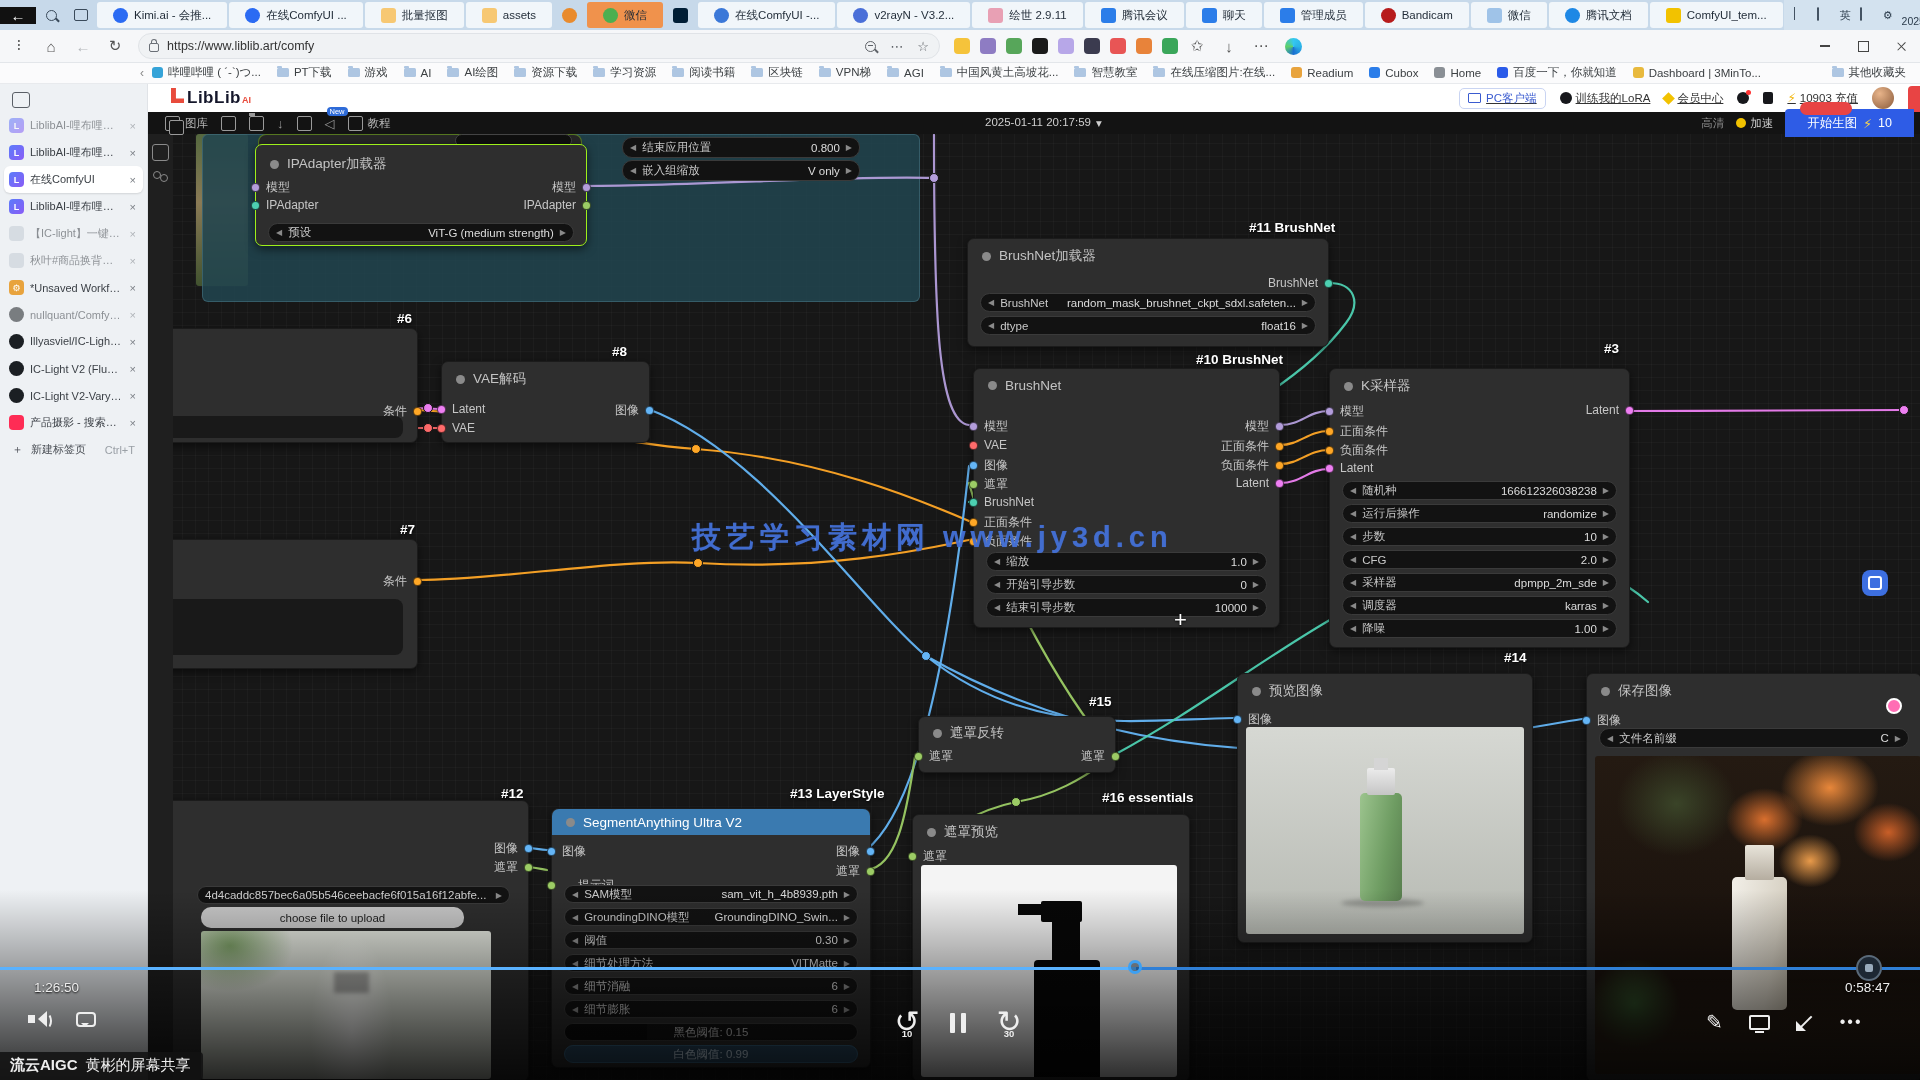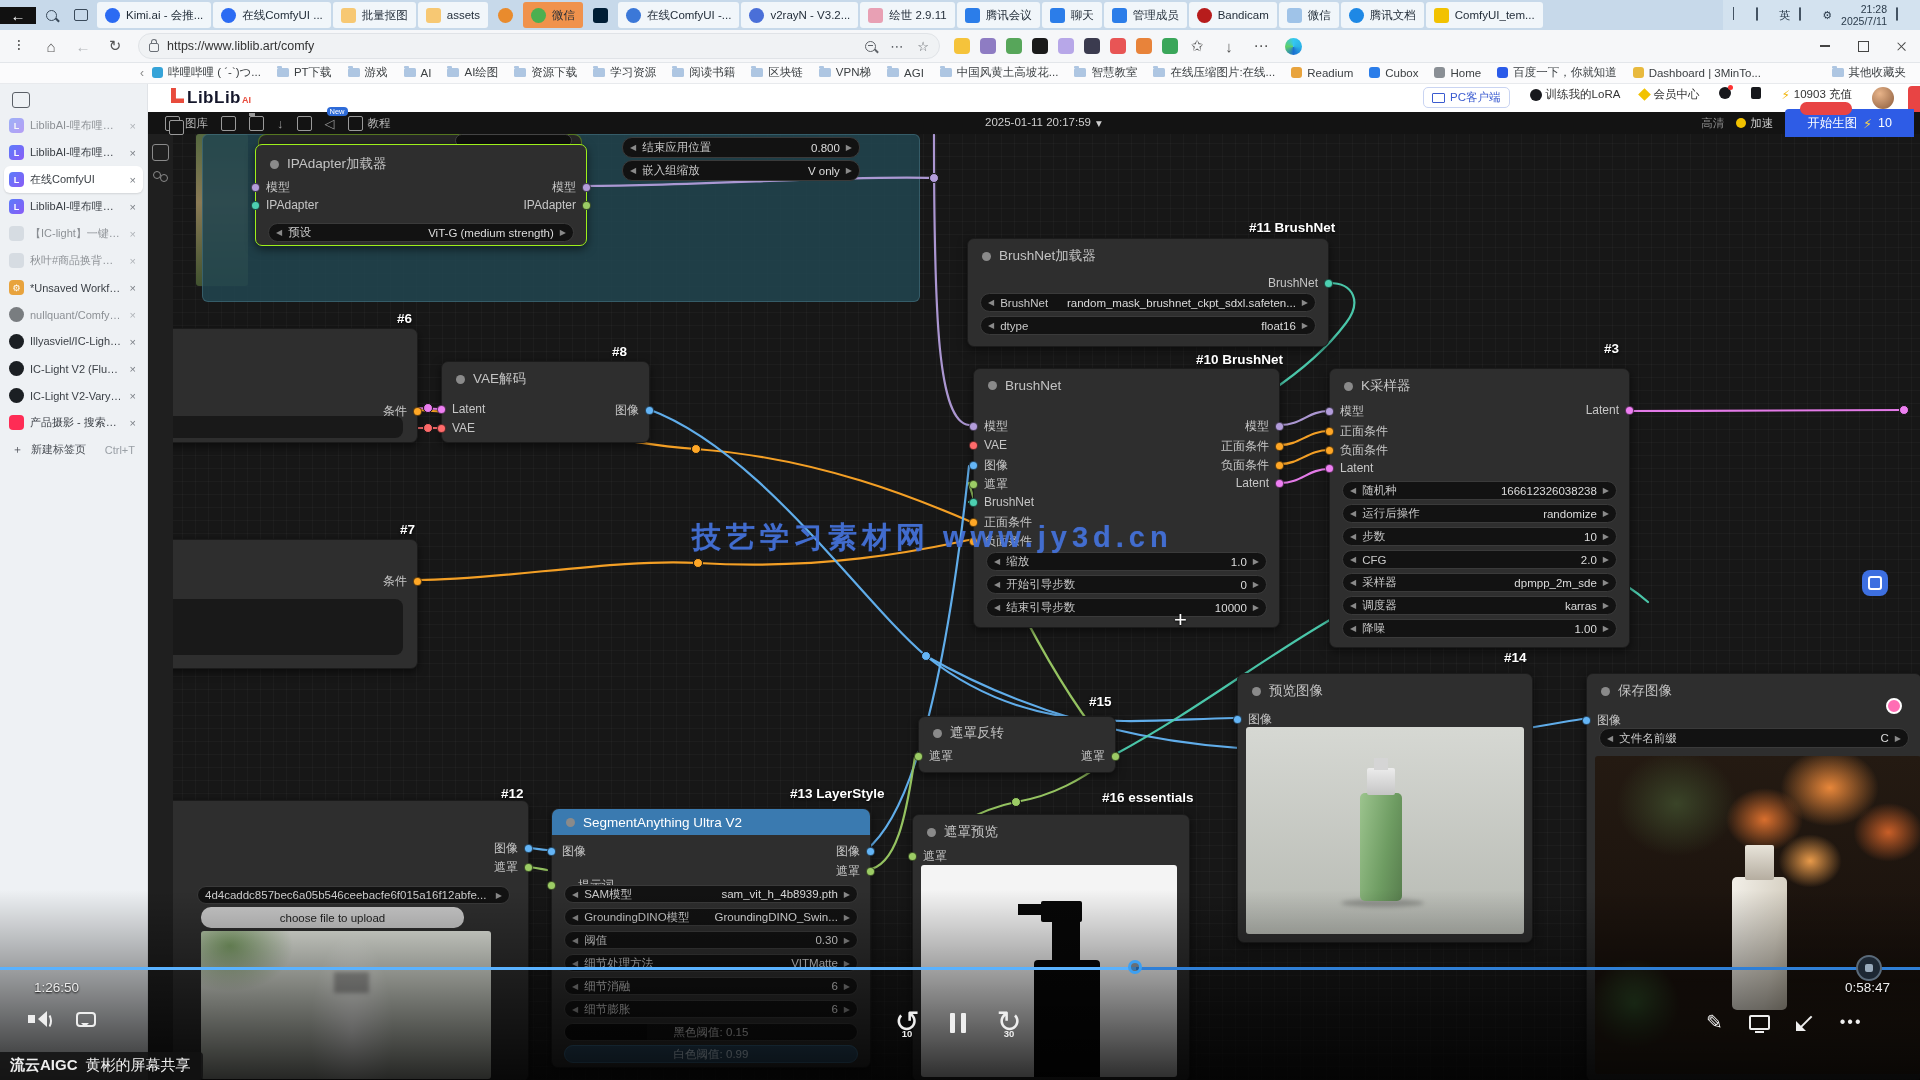--- a/index.html
+++ b/index.html
@@ -5,21 +5,21 @@
   html,body{margin:0;padding:0;width:1920px;height:1080px;overflow:hidden;background:#000;
     font-family:"Liberation Sans","DejaVu Sans",sans-serif;-webkit-font-smoothing:antialiased;}
   #screen{position:absolute;left:0;top:0;width:1920px;height:1080px;background:#161616;}
 
   
   #taskbar{position:absolute;left:0;top:0;width:1920px;height:30px;background:#c7d9ea;display:flex;align-items:stretch;z-index:30;}
   .tb-left{display:flex;align-items:center;}
   .rec-cursor{width:36px;background:#111;display:flex;align-items:center;justify-content:center;color:#fff;font-size:15px;}
   .tb-sys{width:30px;display:flex;align-items:center;justify-content:center;color:#3a4a5a;}
   .tb-items{display:flex;align-items:stretch;flex:1;}
-  .tb-item{display:flex;align-items:center;gap:6px;padding:0 8px;margin:2px 1px;border-radius:3px;background:rgba(255,255,255,.75);font-size:11.5px;color:#1f2a36;white-space:nowrap;overflow:hidden;}
+  .tb-item{display:flex;align-items:center;gap:6px;padding:0 16px;margin:2px 1px;border-radius:3px;background:rgba(255,255,255,.75);font-size:11.5px;color:#1f2a36;white-space:nowrap;overflow:hidden;}
   .tb-item.noLabel{padding:0 8px;background:transparent;}
   .tb-item.active{background:#f0924c;}
   .tb-ico{width:15px;height:15px;border-radius:3px;flex:0 0 auto;}
   .tb-ico.round{border-radius:50%;}
   #tray{display:flex;align-items:center;gap:9px;padding:0 10px;background:#d3e2ef;font-size:11px;color:#2a3a4a;}
   .tray-ic{width:14px;height:14px;position:relative;opacity:.85;}
   .caret-up{width:8px;height:8px;border-left:1.5px solid #2a3a4a;border-top:1.5px solid #2a3a4a;transform:rotate(45deg) translateY(4px);}
   .mic{width:6px;height:9px;border:1.5px solid #2a3a4a;border-radius:3px;margin:0 auto;}
   .grid-ic{width:12px;height:12px;border:1.5px solid #2a3a4a;border-radius:2px;}
   .clock{text-align:right;line-height:1.15;font-size:10.5px;}
@@ -71,21 +71,21 @@
   .vt-x{color:#7a7f85;font-size:11px;padding:0 2px;}
   .vt-new{display:flex;align-items:center;gap:8px;margin:6px 12px;font-size:11px;color:#4a4f55;}
   .vt-new .sc{margin-left:auto;color:#9aa0a6;}
 
   
   #lheader{position:absolute;left:147px;top:84px;width:1773px;height:28px;background:#fff;z-index:18;display:flex;align-items:center;}
   #logo{display:flex;align-items:baseline;margin-left:24px;}
   .logo-mark{width:13px;height:15px;background:#e84b3c;clip-path:polygon(0 0,38% 0,38% 70%,100% 70%,100% 100%,0 100%);margin-right:3px;}
   .logo-text{font-weight:800;font-size:17px;color:#14162a;letter-spacing:.5px;}
   .logo-sup{color:#e84b3c;font-size:9px;font-weight:800;vertical-align:super;margin-left:1px;}
-  #lheader .right{margin-left:auto;display:flex;align-items:flex-start;gap:20px;margin-right:26px;font-size:11.5px;color:#333;}
+  #lheader .right{margin-left:auto;display:flex;align-items:center;gap:14px;margin-right:26px;font-size:11.5px;color:#333;text-decoration:underline;}
   .pc-btn{display:flex;align-items:center;gap:5px;border:1px solid #c9d4f2;color:#3a5bd0;border-radius:5px;padding:2px 8px;}
   .pc-ic{width:11px;height:8px;border:1.4px solid #3a5bd0;border-radius:1px;}
   .hdr-item{display:flex;align-items:center;gap:4px;white-space:nowrap;}
   .dot-ic{width:12px;height:12px;border-radius:50%;background:#17181c;position:relative;}
   .dot-ic.reddot::after{content:"";position:absolute;right:-2px;top:-2px;width:5px;height:5px;border-radius:50%;background:#f33;}
   .doc-ic{width:10px;height:12px;background:#17181c;border-radius:2px;}
   .diamond{width:9px;height:9px;background:#f2c200;transform:rotate(45deg);}
   .bolt{color:#f2b200;font-size:12px;}
   #avatar{width:22px;height:22px;border-radius:50%;background:radial-gradient(circle at 35% 30%,#e8b48a,#8a5a3a);}
   .red-sliver{position:absolute;right:0;top:2px;width:12px;height:44px;background:#e84444;border-radius:4px 0 0 4px;}

